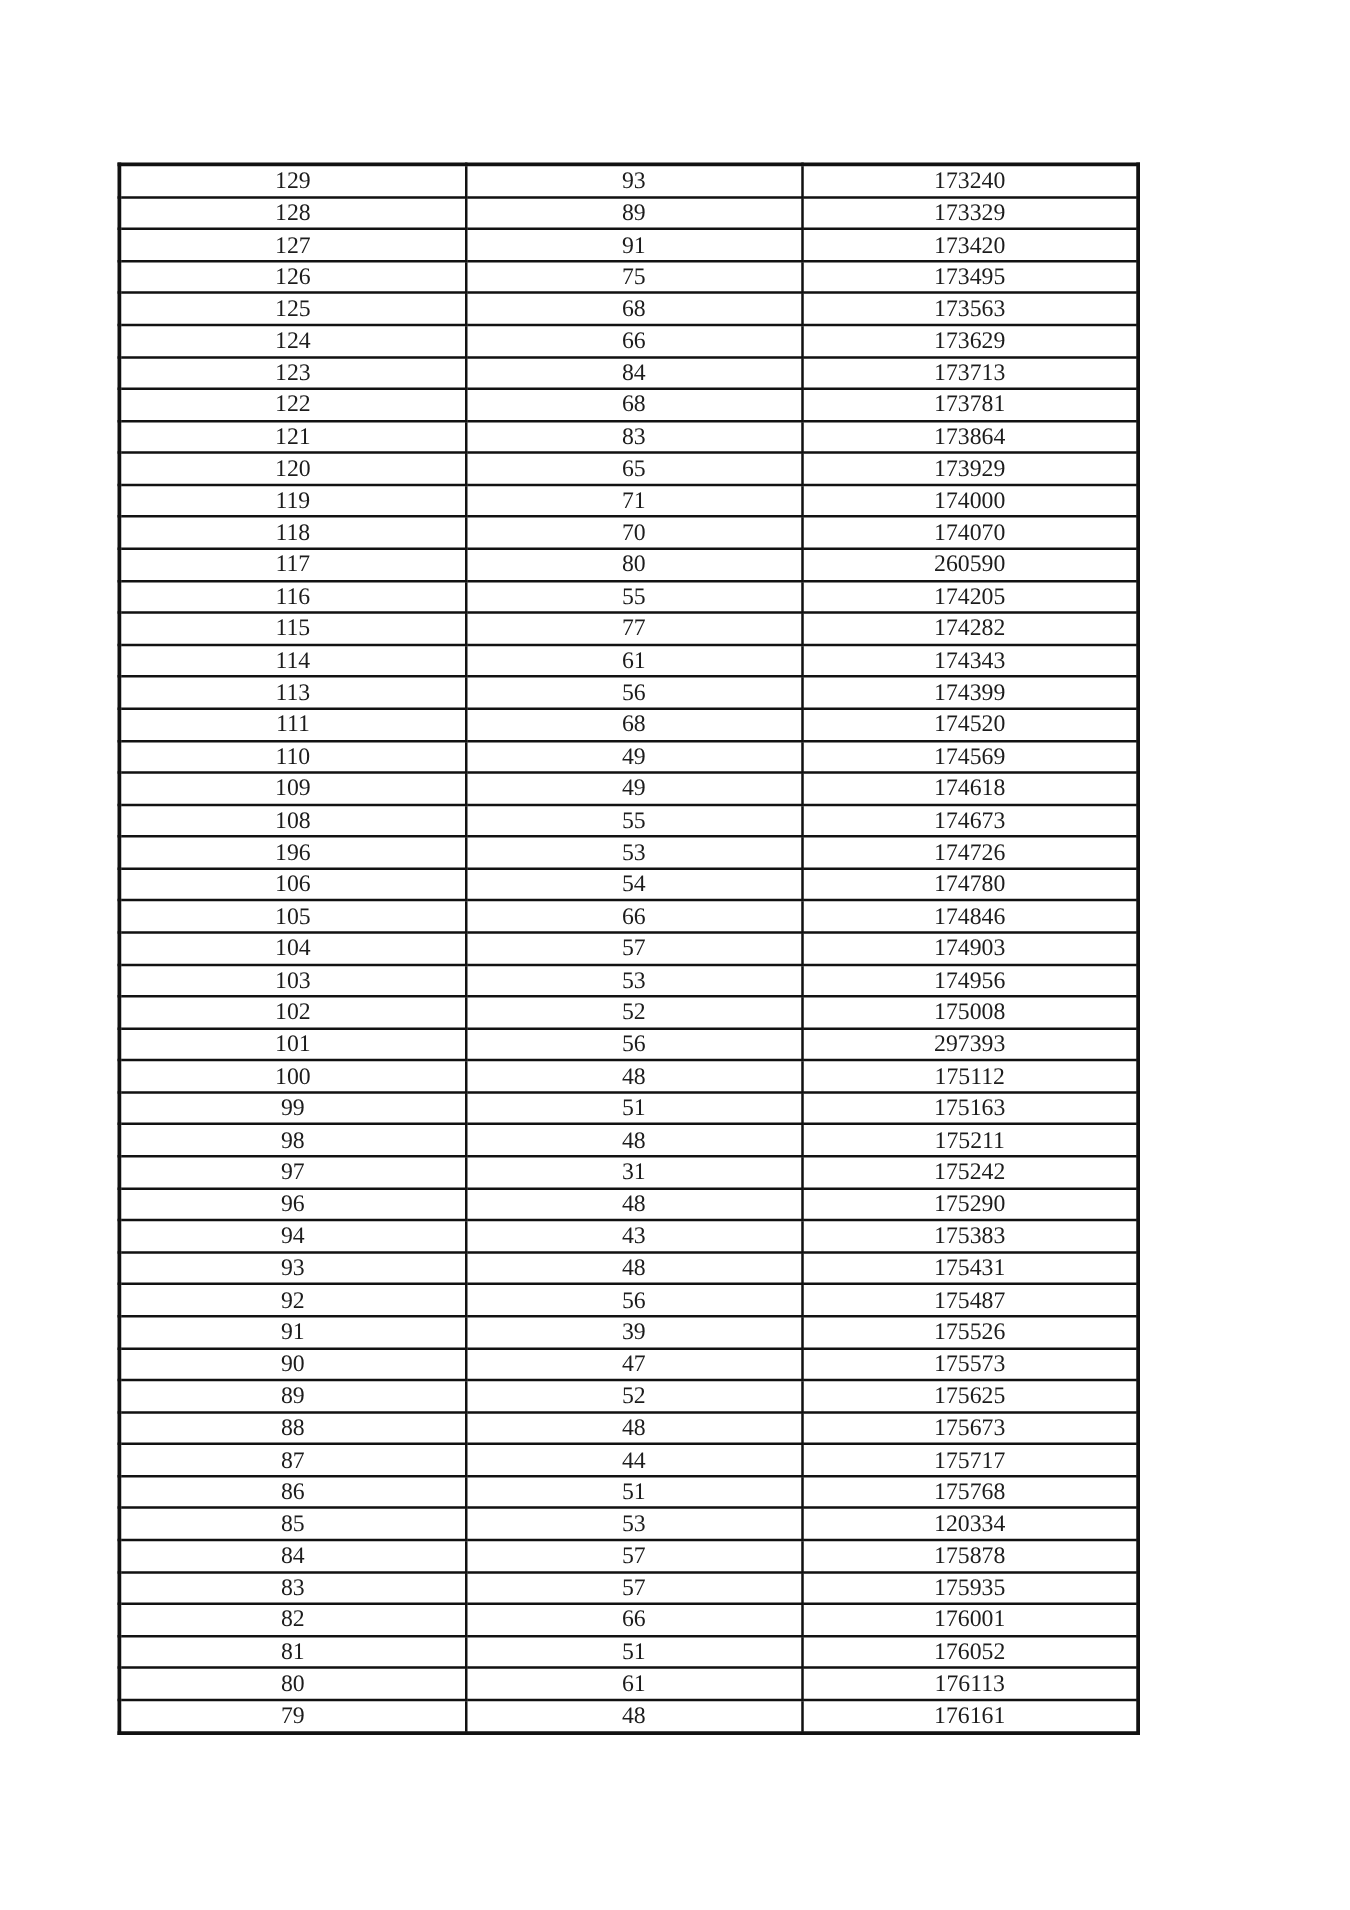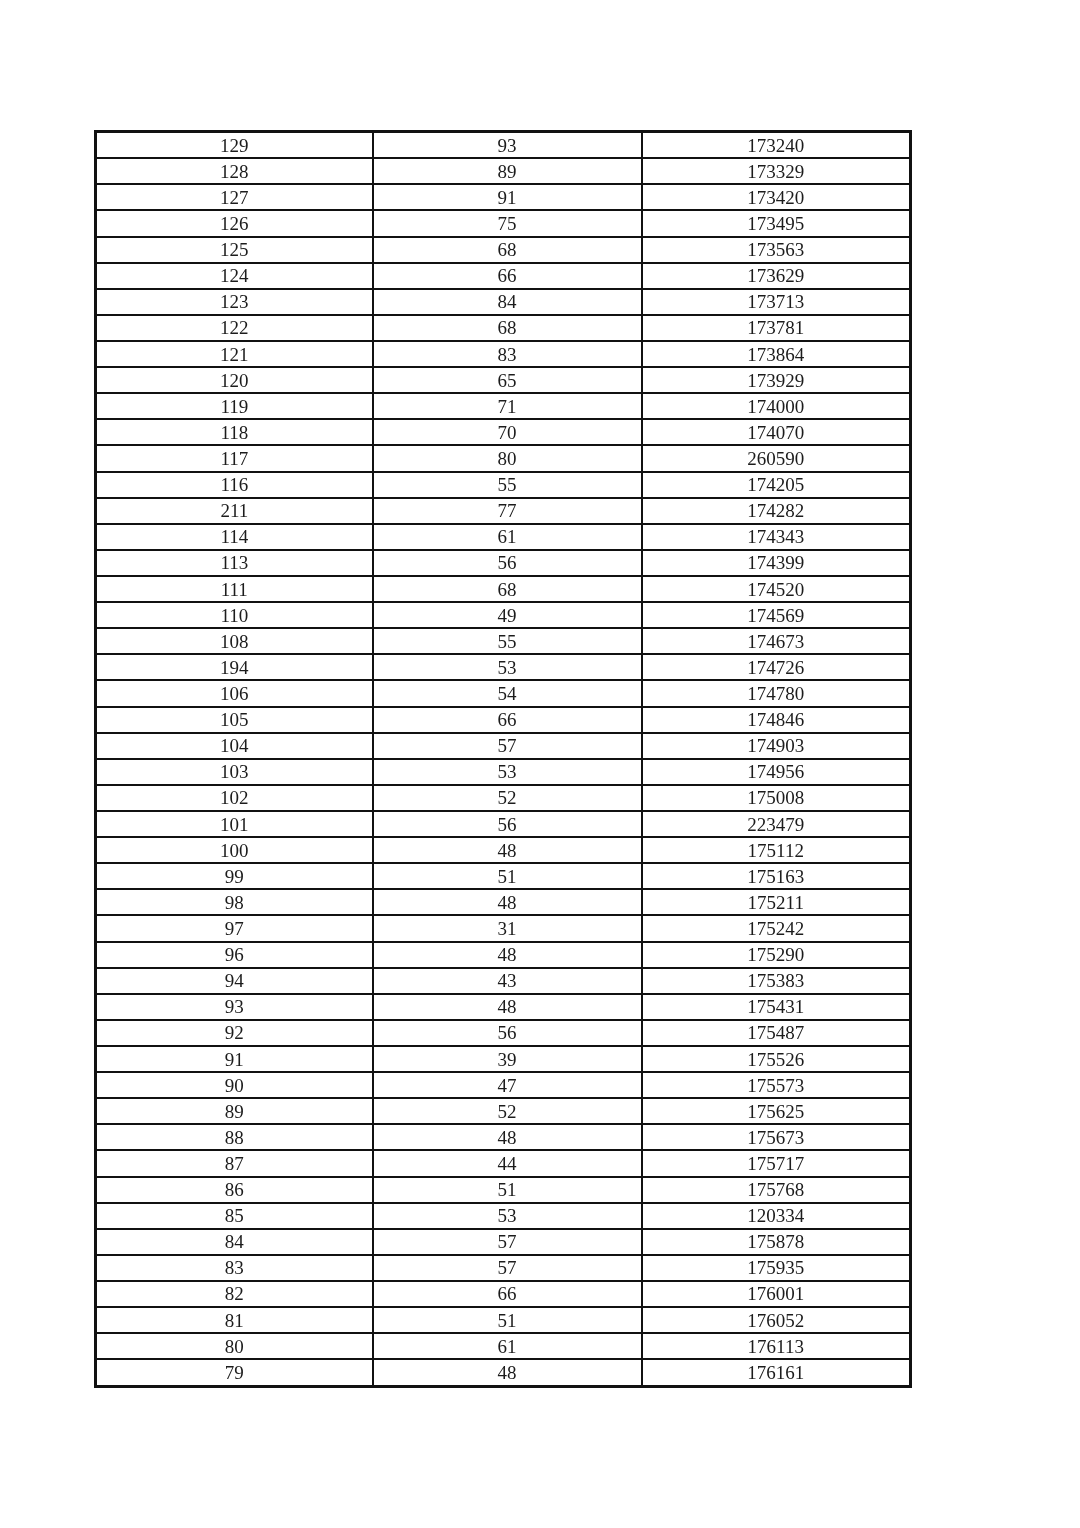--- a/index.html
+++ b/index.html
@@ -118,21 +118,21 @@
           <td>117</td>
           <td>80</td>
           <td>260590</td>
         </tr>
         <tr>
           <td>116</td>
           <td>55</td>
           <td>174205</td>
         </tr>
         <tr>
-          <td>211</td>
+          <td>115</td>
           <td>77</td>
           <td>174282</td>
         </tr>
         <tr>
           <td>114</td>
           <td>61</td>
           <td>174343</td>
         </tr>
         <tr>
           <td>113</td>
@@ -143,26 +143,31 @@
           <td>111</td>
           <td>68</td>
           <td>174520</td>
         </tr>
         <tr>
           <td>110</td>
           <td>49</td>
           <td>174569</td>
         </tr>
         <tr>
+          <td>109</td>
+          <td>49</td>
+          <td>174618</td>
+        </tr>
+        <tr>
           <td>108</td>
           <td>55</td>
           <td>174673</td>
         </tr>
         <tr>
-          <td>194</td>
+          <td>196</td>
           <td>53</td>
           <td>174726</td>
         </tr>
         <tr>
           <td>106</td>
           <td>54</td>
           <td>174780</td>
         </tr>
         <tr>
           <td>105</td>
@@ -180,21 +185,21 @@
           <td>174956</td>
         </tr>
         <tr>
           <td>102</td>
           <td>52</td>
           <td>175008</td>
         </tr>
         <tr>
           <td>101</td>
           <td>56</td>
-          <td>223479</td>
+          <td>297393</td>
         </tr>
         <tr>
           <td>100</td>
           <td>48</td>
           <td>175112</td>
         </tr>
         <tr>
           <td>99</td>
           <td>51</td>
           <td>175163</td>

